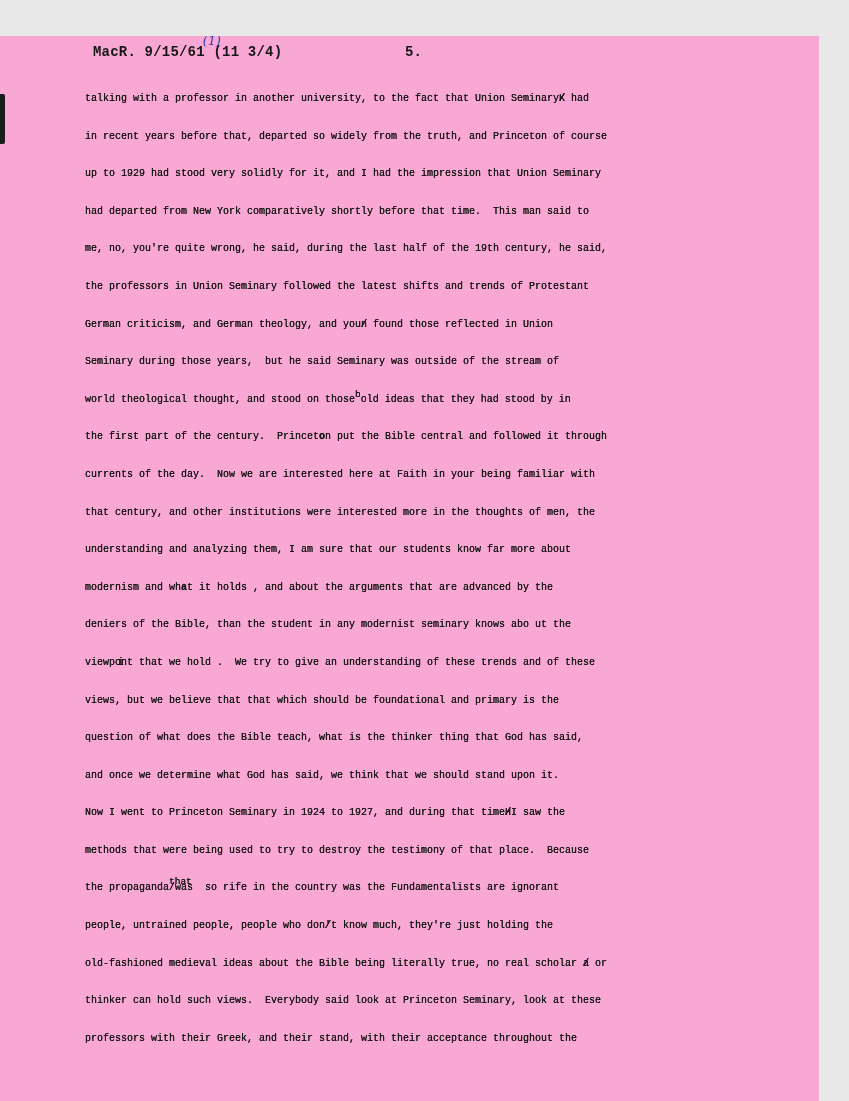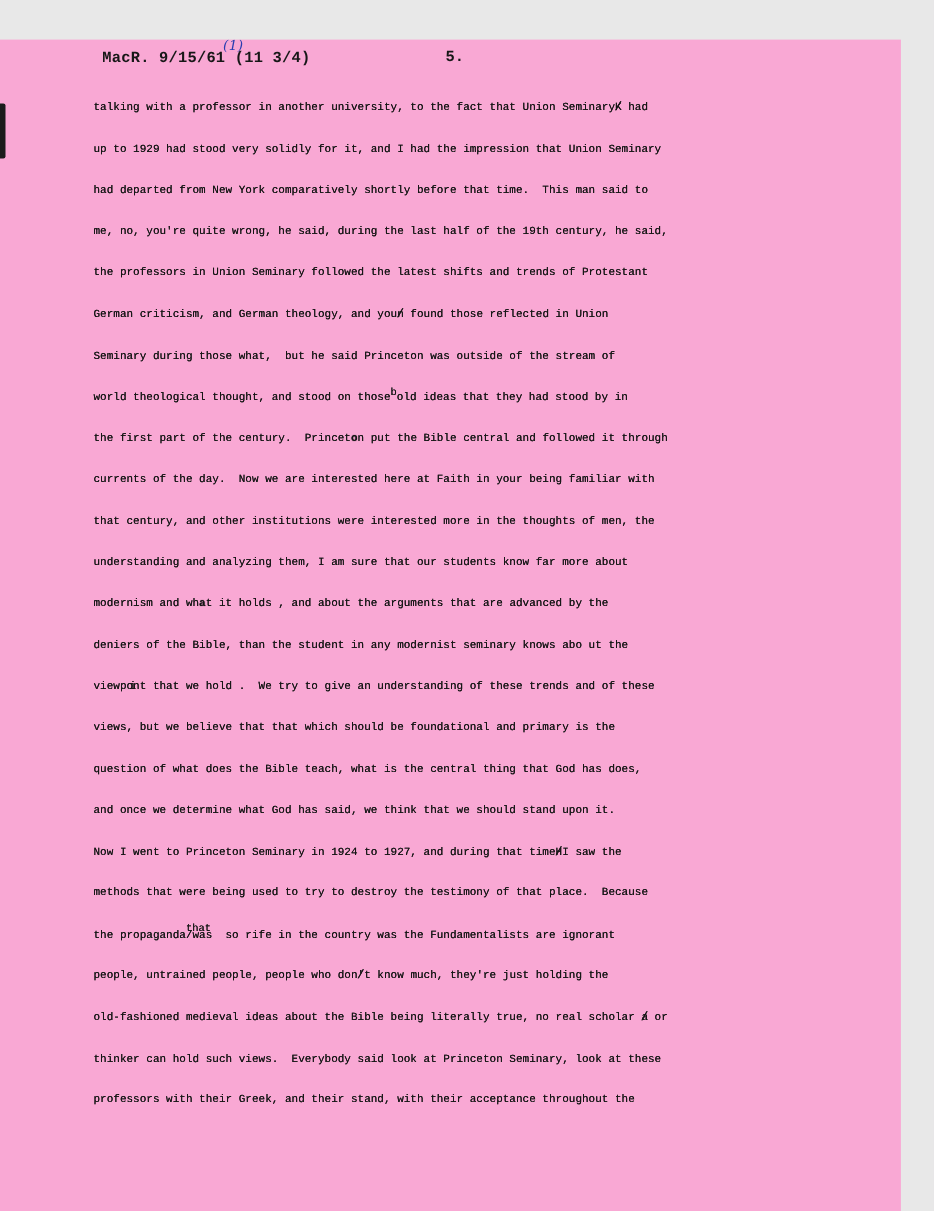--- a/index.html
+++ b/index.html
@@ -68,36 +68,37 @@
 </style>
 </head>
 <body>
 
 <div class="page">
   <div class="edge-mark"></div>
   <div class="header-row">MacR. 9/15/61<span class="ink">(1)</span> (11 3/4)</div>
   <div class="page-number">5.</div>
   <div class="text-body">
       <div class="line">talking with a professor in another university, to the fact that Union Seminary<span class="strike">K</span> had</div>
+      <div class="line">in recent years before that, departed so widely from the truth, and Princeton of course</div>
       <div class="line">up to 1929 had stood very solidly for it, and I had the impression that Union Seminary</div>
       <div class="line">had departed from New York comparatively shortly before that time.  This man said to</div>
       <div class="line">me, no, you're quite wrong, he said, during the last half of the 19th century, he said,</div>
       <div class="line">the professors in Union Seminary followed the latest shifts and trends of Protestant</div>
       <div class="line">German criticism, and German theology, and you<span class="strike">n</span> found those reflected in Union</div>
-      <div class="line">Seminary during those what,  but he said Princeton was outside of the stream of</div>
+      <div class="line">Seminary during those years,  but he said Seminary was outside of the stream of</div>
       <div class="line">world theological thought, and stood on those<span class="sup">b</span>old ideas that they had stood by in</div>
       <div class="line">the first part of the century.  Princet<span class="ot">o</span>n put the Bible central and followed it through</div>
       <div class="line">currents of the day.  Now we are interested here at Faith in your being familiar with</div>
       <div class="line">that century, and other institutions were interested more in the thoughts of men, the</div>
       <div class="line">understanding and analyzing them, I am sure that our students know far more about</div>
       <div class="line">modernism and wh<span class="ot">a</span>t it holds , and about the arguments that are advanced by the</div>
       <div class="line">deniers of the Bible, than the student in any modernist seminary knows abo ut the</div>
       <div class="line">viewp<span class="sq">oi</span>nt that we hold .  We try to give an understanding of these trends and of these</div>
       <div class="line">views, but we believe that that which should be foundational and primary is the</div>
-      <div class="line">question of what does the Bible teach, what is the central thing that God has does,</div>
+      <div class="line">question of what does the Bible teach, what is the thinker thing that God has said,</div>
       <div class="line">and once we determine what God has said, we think that we should stand upon it.</div>
       <div class="line">Now I went to Princeton Seminary in 1924 to 1927, and during that time<span class="strike">H</span>I saw the</div>
       <div class="line">methods that were being used to try to destroy the testimony of that place.  Because</div>
       <div class="line">the propaganda<span class="sup0">that</span>/was  so rife in the country was the Fundamentalists are ignorant</div>
       <div class="line">people, untrained people, people who don<span class="strike">'</span>t know much, they're just holding the</div>
       <div class="line">old-fashioned medieval ideas about the Bible being literally true, no real scholar <span class="strike">a</span> or</div>
       <div class="line">thinker can hold such views.  Everybody said look at Princeton Seminary, look at these</div>
       <div class="line">professors with their Greek, and their stand, with their acceptance throughout the</div>
     </div>
 </div>

